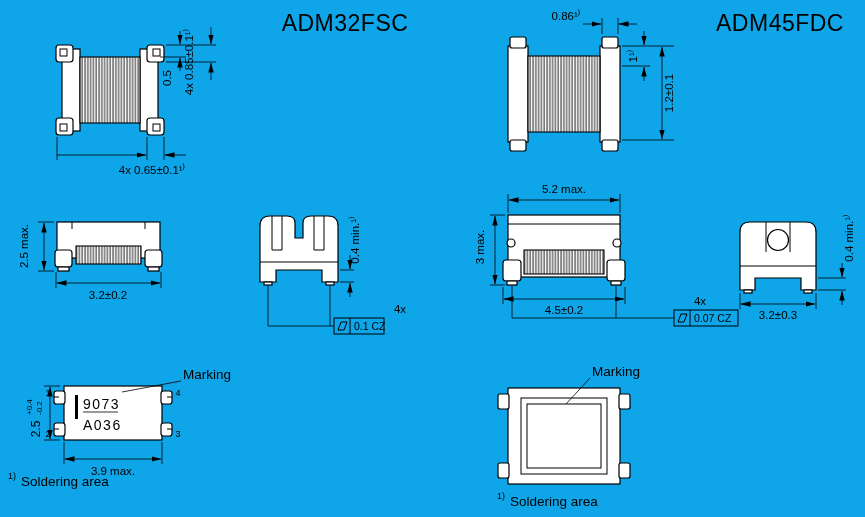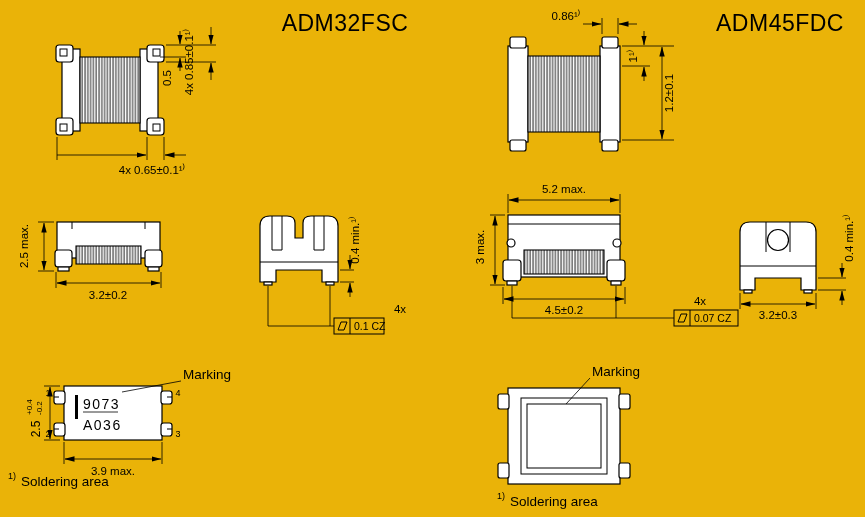--- a/index.html
+++ b/index.html
@@ -1,16 +1,16 @@
 <!DOCTYPE html>
 <html><head>
 <meta charset="utf-8">
 <style>
   html,body{margin:0;padding:0;background:#fff;}
-  .stage{position:relative;width:865px;height:517px;background:#eab308;overflow:hidden;}
+  .stage{position:relative;width:865px;height:517px;background:#0ea5e9;overflow:hidden;}
   svg{display:block;}
   svg text{font-family:"Liberation Sans",sans-serif;fill:#000;}
   .title{font-size:23px;letter-spacing:.5px;}
   .t{font-size:11.5px;}
   .t10{font-size:10.5px;}
   .t9{font-size:9px;}
   .t8{font-size:8px;}
   .t12{font-size:12px;}
   .t13{font-size:13.5px;}
   .mark{font-size:14px;letter-spacing:1.5px;}

